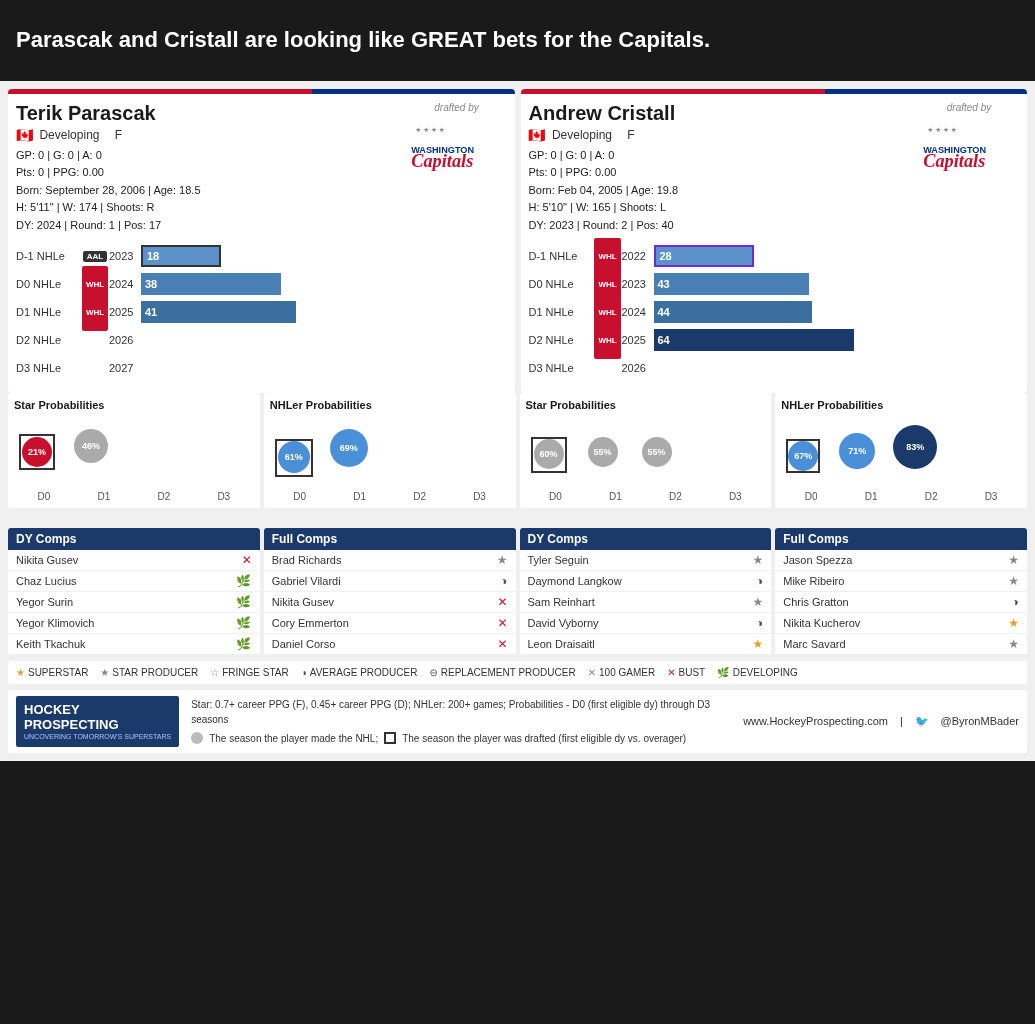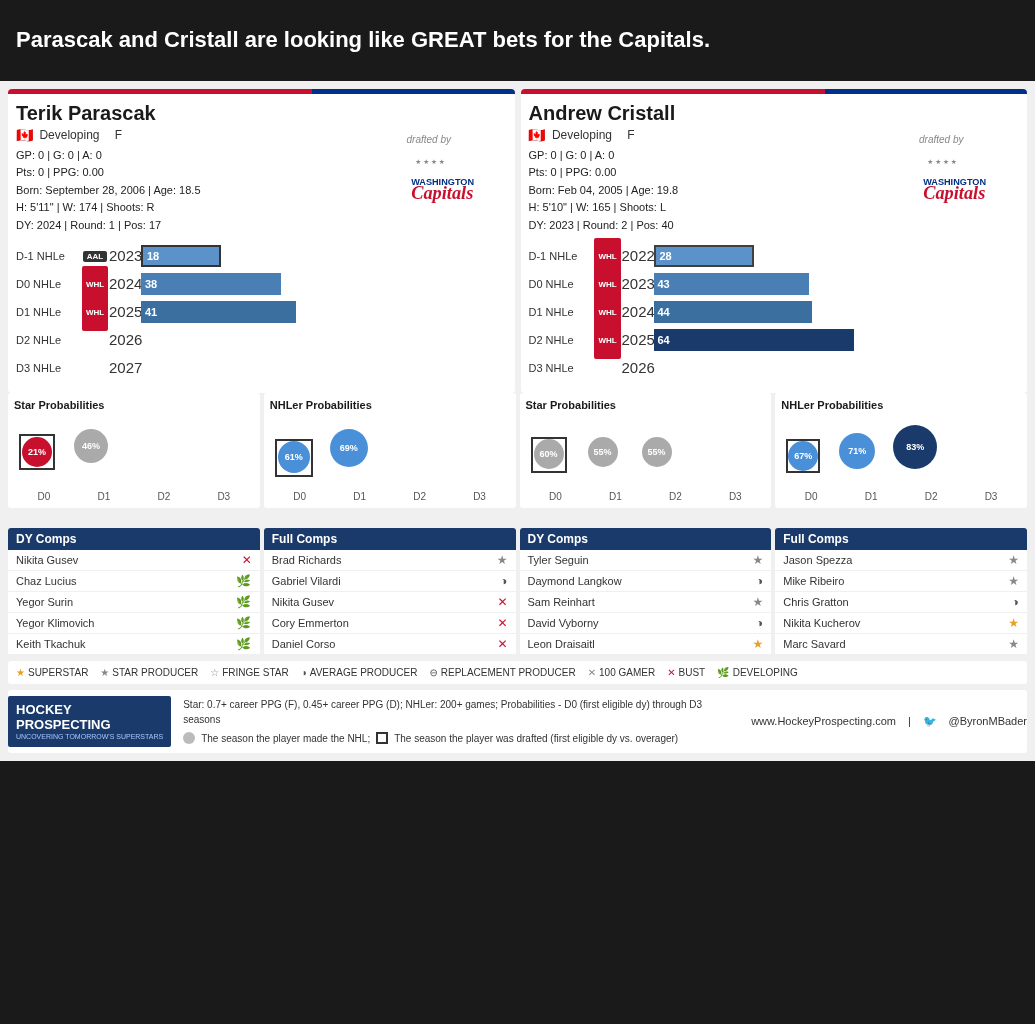--- a/index.html
+++ b/index.html
@@ -61,22 +61,21 @@
     }
     
     .player-stats-text {
       font-size: 11px;
       color: #222;
       line-height: 1.6;
       margin-top: 4px;
     }
     
     .drafted-by-section {
-      text-align: left;
-      margin-top: 32px;
+      text-align: center;
     }
     
     .drafted-by-label {
       font-size: 10px;
       color: #888;
       font-style: italic;
       display: block;
       margin-bottom: 2px;
     }
     
@@ -105,21 +104,21 @@
     
     .chart-league-logo {
       width: 28px;
       text-align: center;
       font-size: 9px;
       color: #555;
     }
     
     .chart-year {
       width: 32px;
-      font-size: 15px;
+      font-size: 11px;
       color: #333;
     }
     
     .chart-bar-container {
       flex: 1;
       position: relative;
       height: 22px;
       display: flex;
       align-items: center;
     }
@@ -241,21 +240,21 @@
       align-items: center;
       gap: 3px;
     }
     
     
     .footer {
       background: white;
       display: flex;
       align-items: center;
       gap: 12px;
-      padding: 6px 0;
+      padding: 6px 8px;
       border-radius: 3px;
     }
     
     .footer-logo {
       background: #1a3a6b;
       color: white;
       font-weight: bold;
       font-size: 13px;
       padding: 6px 8px;
       line-height: 1.2;
@@ -423,21 +422,21 @@
         </div>
       </div>
 
       <div class="chart-section">
 
         <div class="chart-row">
           <span class="chart-label">D-1 NHLe</span>
           <span class="chart-league-logo"><span class="whl-badge">WHL</span></span>
           <span class="chart-year">2022</span>
           <div class="chart-bar-container">
-            <div class="chart-bar" style="width:100px; background:#5b92c9; border: 2px solid #404040;">28</div>
+            <div class="chart-bar" style="width:100px; background:#5b92c9; border: 2px solid #6d28d9;">28</div>
           </div>
         </div>
 
         <div class="chart-row">
           <span class="chart-label">D0 NHLe</span>
           <span class="chart-league-logo"><span class="whl-badge">WHL</span></span>
           <span class="chart-year">2023</span>
           <div class="chart-bar-container">
             <div class="chart-bar" style="width:155px; background:#4a7fb5;">43</div>
           </div>

